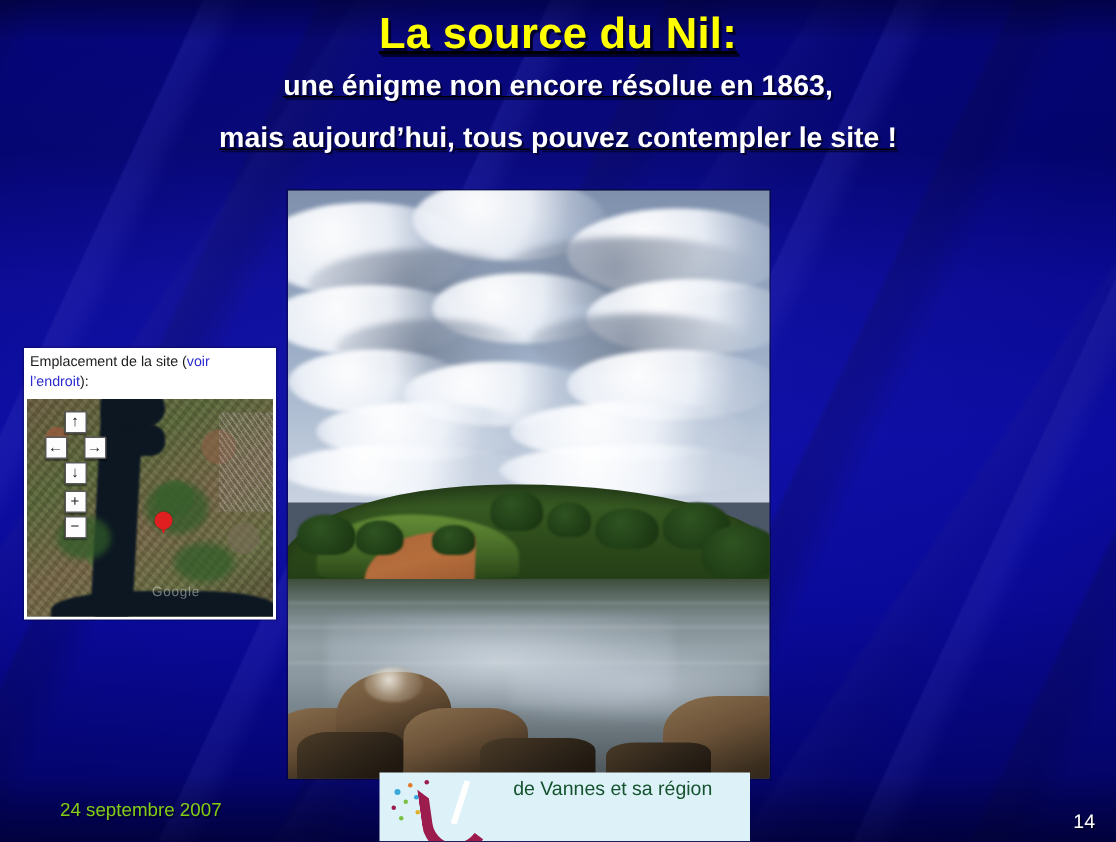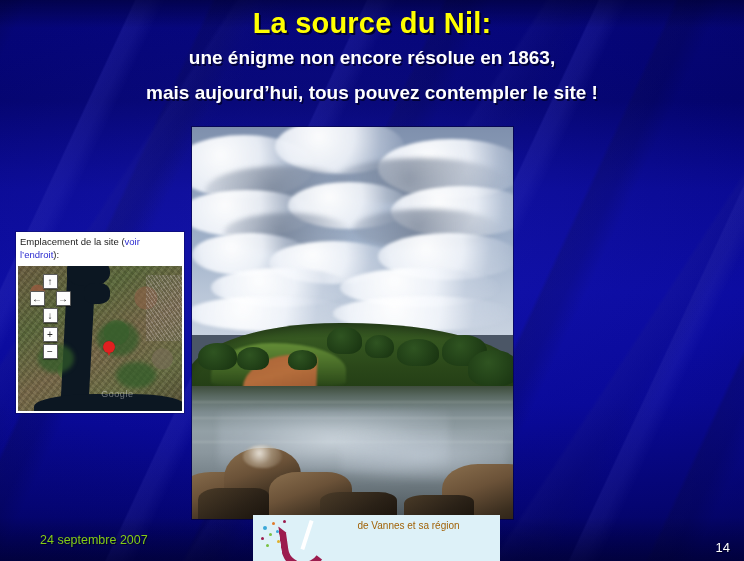--- a/index.html
+++ b/index.html
@@ -80,20 +80,21 @@
     left:0; right:0; bottom:0; height:44px;
     background: linear-gradient(0deg, rgba(0,0,40,.55), rgba(0,0,40,0));
   }
 
   
   .title-block {
     position: absolute;
     left: 0; right: 0; top: 6px;
     text-align: center;
     z-index: 6;
+    text-decoration: underline;
   }
   .slide-title {
     font-size: 29px;
     font-weight: bold;
     color: #ffff00;
     letter-spacing: .2px;
     line-height: 1.18;
     text-shadow: 2px 2px 0 rgba(0,0,40,.85), 1px 1px 0 rgba(0,0,30,.8);
   }
   .slide-subtitle {
@@ -499,22 +500,22 @@
     right: 4px;
   }
   .logo-l1 {
     font-family: "Liberation Serif", serif;
     font-size: 21px;
     color: #1a1a1a;
     line-height: 23px;
     white-space: nowrap;
   }
   .logo-l2 {
-    font-size: 10px;
-    color: #a16207;
+    font-size: 13px;
+    color: #14532d;
     line-height: 15px;
     text-align: center;
     white-space: nowrap;
   }
 </style>
 </head>
 <body>
 
 <div id="slide">
 

